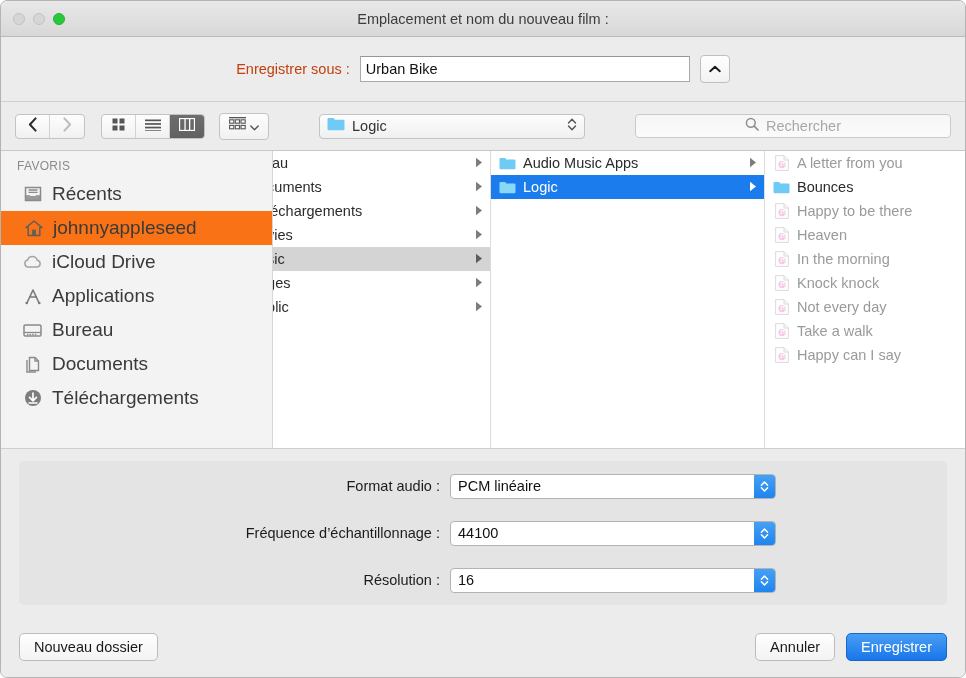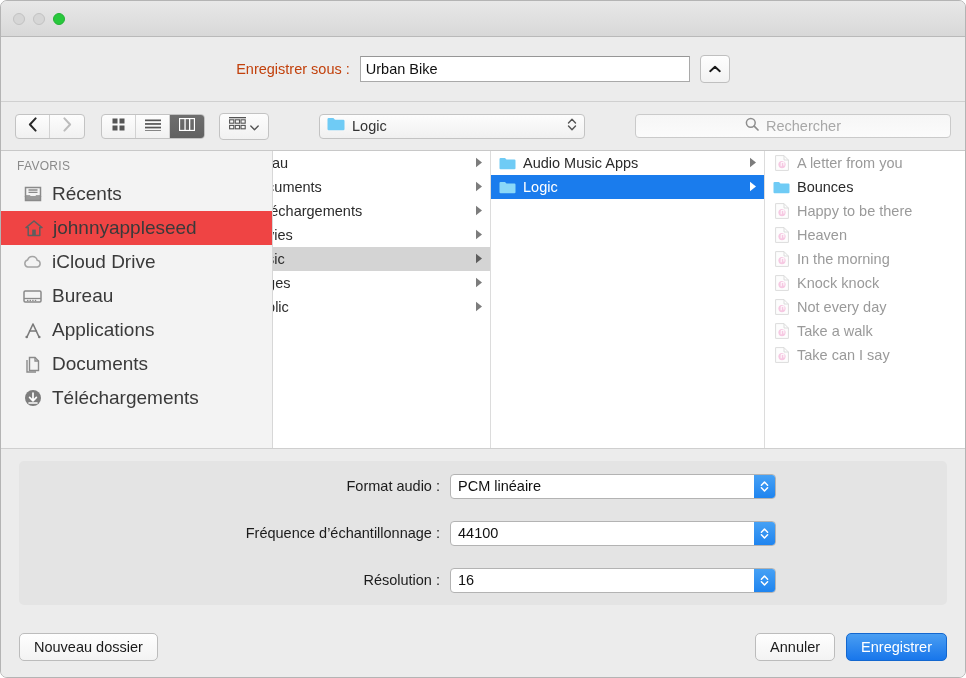--- a/index.html
+++ b/index.html
@@ -212,21 +212,21 @@
     height: 34px;
     display: flex;
     align-items: center;
     padding-left: 22px;
     gap: 10px;
     font-size: 19px;
     color: #3a3a3a;
     cursor: default;
     box-sizing: border-box;
   }
-  .side-item.selected { background: #ef4444; padding-left: 23px; }
+  .side-item.selected { background: #f97316; padding-left: 23px; }
   .side-item .ico {
     width: 19px;
     height: 19px;
     display: flex;
     align-items: center;
     justify-content: center;
     flex-shrink: 0;
   }
 
   .columns { flex: 1; display: flex; min-width: 0; }
@@ -360,20 +360,21 @@
 <body>
 
 <div class="window">
 
   <div class="titlebar">
     <div class="traffic">
       <div class="light close"></div>
       <div class="light min"></div>
       <div class="light zoom"></div>
     </div>
+    <div class="title-text">Emplacement et nom du nouveau film :</div>
   </div>
 
   <div class="saveas-row">
     <div class="saveas-label">Enregistrer sous :</div>
     <input class="saveas-field" type="text" value="Urban Bike" style="">
     <div class="collapse-btn">
       <span>
         <svg width="12" height="9" viewBox="0 0 12 9">
             <path d="M1.2 6.2 L6 1.8 L10.8 6.2" stroke="#1a1a1a" stroke-width="1.9" fill="none" stroke-linecap="round" stroke-linejoin="round"></path>
           </svg>
@@ -510,47 +511,47 @@
         <span class="ico">
           <svg width="19" height="14" viewBox="0 0 19 14">
             <path d="M4.6 12 A3.6 3.6 0 0 1 4.6 5 A5 5 0 0 1 14.2 5.3 A3.4 3.4 0 0 1 14.4 12 Z" fill="none" stroke="#a4a4a4" stroke-width="1.5" stroke-linejoin="round"></path>
           </svg>
         </span>
         <span>iCloud Drive</span>
       </div>
 
       <div class="side-item">
         <span class="ico">
+          <svg width="18" height="17" viewBox="0 0 18 17">
+            <path d="M9 2 L3.2 14.5 M9 2 L14.8 14.5" stroke="#7a7a7a" stroke-width="1.6" stroke-linecap="round"></path>
+            <path d="M5.6 9 H12.4" stroke="#7a7a7a" stroke-width="1.6" stroke-linecap="round"></path>
+            <circle cx="2.7" cy="15" r="1.3" fill="#7a7a7a"></circle>
+            <circle cx="15.3" cy="15" r="1.3" fill="#7a7a7a"></circle>
+          </svg>
+        </span>
+        <span>Applications</span>
+      </div>
+
+      <div class="side-item">
+        <span class="ico">
           <svg width="19" height="15" viewBox="0 0 19 15">
             <rect x="1" y="2" width="17" height="11" rx="1.2" fill="none" stroke="#8a8a8a" stroke-width="1.5"></rect>
             <path d="M1 9.5 H18" stroke="#8a8a8a" stroke-width="1.3"></path>
             <rect x="4" y="10.8" width="1.4" height="1.4" fill="#8a8a8a"></rect>
             <rect x="6.6" y="10.8" width="1.4" height="1.4" fill="#8a8a8a"></rect>
             <rect x="9.2" y="10.8" width="1.4" height="1.4" fill="#8a8a8a"></rect>
             <rect x="11.8" y="10.8" width="1.4" height="1.4" fill="#8a8a8a"></rect>
           </svg>
         </span>
         <span>Bureau</span>
       </div>
 
       <div class="side-item">
         <span class="ico">
           <svg width="18" height="17" viewBox="0 0 18 17">
-            <path d="M9 2 L3.2 14.5 M9 2 L14.8 14.5" stroke="#7a7a7a" stroke-width="1.6" stroke-linecap="round"></path>
-            <path d="M5.6 9 H12.4" stroke="#7a7a7a" stroke-width="1.6" stroke-linecap="round"></path>
-            <circle cx="2.7" cy="15" r="1.3" fill="#7a7a7a"></circle>
-            <circle cx="15.3" cy="15" r="1.3" fill="#7a7a7a"></circle>
-          </svg>
-        </span>
-        <span>Applications</span>
-      </div>
-
-      <div class="side-item">
-        <span class="ico">
-          <svg width="18" height="17" viewBox="0 0 18 17">
             <path d="M5.5 1.5 H11 L14.5 5 V14.5 H5.5 Z" fill="none" stroke="#8a8a8a" stroke-width="1.4"></path>
             <path d="M3 4 V16 H12" fill="none" stroke="#8a8a8a" stroke-width="1.4"></path>
             <path d="M11 1.5 V5 H14.5" fill="none" stroke="#8a8a8a" stroke-width="1.3"></path>
           </svg>
         </span>
         <span>Documents</span>
       </div>
 
       <div class="side-item">
         <span class="ico">
@@ -742,21 +743,21 @@
         </div>
         <div class="row dim">
           <span class="ico">
             <svg width="14" height="16" viewBox="0 0 14 16">
               <path d="M0.6 0.6 H9 L13.4 5 V15.4 H0.6 Z" fill="#fdfdfd" stroke="#dcdcdc" stroke-width="1"></path>
               <path d="M9 0.6 V5 H13.4" fill="none" stroke="#dcdcdc" stroke-width="1"></path>
               <circle cx="7" cy="9.6" r="3.6" fill="#f6c8e2"></circle>
               <path d="M6.2 11.3 V7.6 L8.9 7 V10.6" stroke="#ffffff" stroke-width="1" fill="none"></path>
             </svg>
           </span>
-          <span class="nm">Take can I say</span>
+          <span class="nm">Happy can I say</span>
         </div>
       </div>
 
     </div>
   </div>
 
   <div class="accessory">
     <div class="acc-box">
 
       <div class="acc-row">

